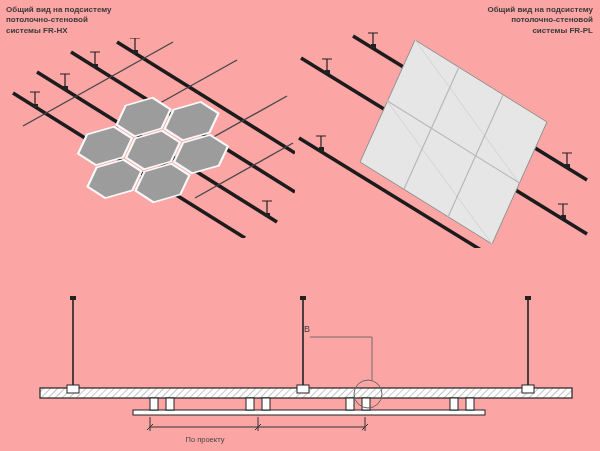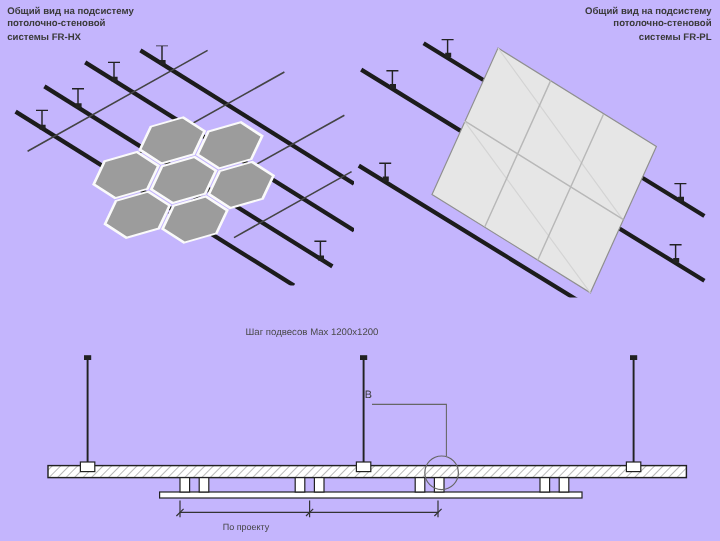--- a/index.html
+++ b/index.html
@@ -1,17 +1,17 @@
 <!DOCTYPE html>
 <html><head>
 <meta charset="utf-8">
 <style>
   html,body{margin:0;padding:0;background:#ffffff;}
   .page{
-    position:relative;width:600px;height:451px;background:#c4b5fd;overflow:hidden;
+    position:relative;width:600px;height:451px;background:#fca5a5;overflow:hidden;
     font-family:"Liberation Sans", sans-serif;
   }
   .drawing-title{
     position:absolute;font-size:8px;font-weight:bold;color:#3a3a3a;
     line-height:1.3;white-space:pre-line;
   }
   .title-left{left:6px;top:5px;text-align:left;}
   .title-right{right:7px;top:5px;text-align:right;}
   .section-title{
     position:absolute;left:160px;top:272px;width:200px;text-align:center;
@@ -80,21 +80,20 @@
       <path d="M76,14h5v4h-5z M30,40h5v4h-5z M270,134h5v4h-5z M266,185h5v4h-5z M24,117h5v4h-5z" fill="#222222"></path>
     </g>
 
     <g>
       <polygon points="120,10 252,92 197,214 65,132" stroke="#909090" stroke-width="1" fill="#e6e6e6"></polygon>
       <path d="M120,10 L224,153 M92,71 L197,214" stroke="#d4d4d4" stroke-width="1" fill="none"></path>
       <path d="M164,37 L109,159 M208,65 L153,187 M92.5,71 L224.5,153" stroke="#b8b8b8" stroke-width="1.2" fill="none"></path>
     </g>
   </svg>
 
-  <div class="section-title">Шаг подвесов Max 1200x1200</div>
 
   <svg class="svg-section" width="558" height="158" viewBox="0 0 558 158">
     <defs>
       <pattern id="hatch" width="5" height="5" patternUnits="userSpaceOnUse" patternTransform="rotate(45)">
         <line x1="0" y1="0" x2="0" y2="5" stroke="#8a8a8a" stroke-width="1"></line>
       </pattern>
     </defs>
 
     <g stroke="#222222">
       <line x1="45" y1="10" x2="45" y2="98" stroke-width="1.6"></line>

